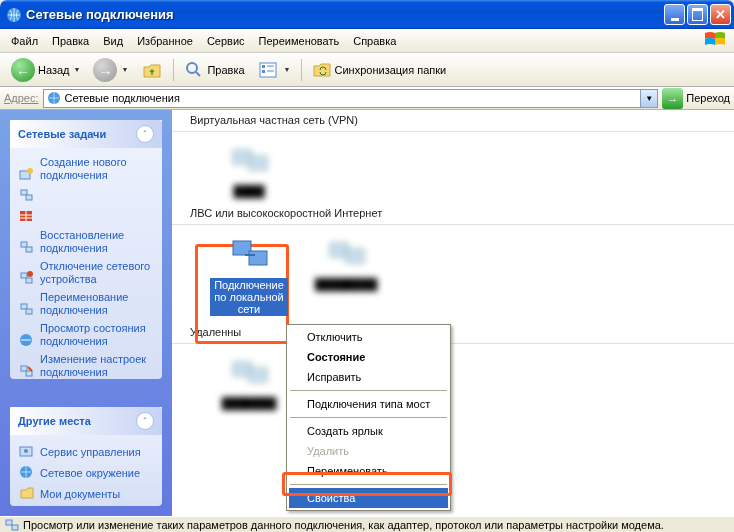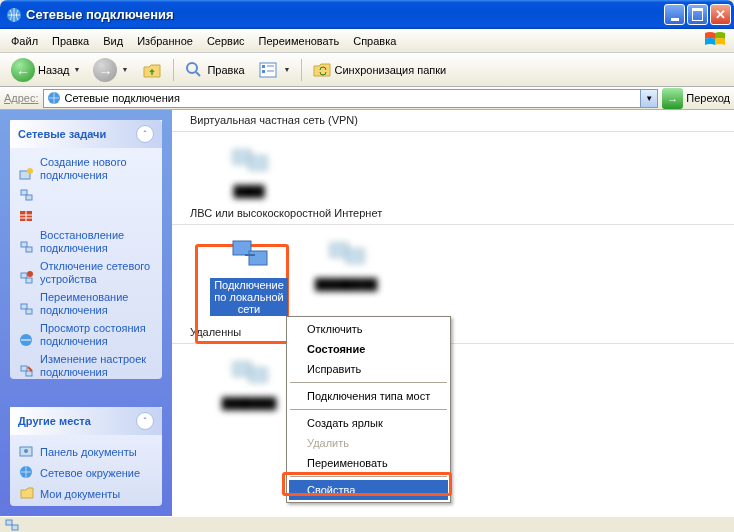--- a/index.html
+++ b/index.html
@@ -231,21 +231,21 @@
       <div class="panel-head">
         <span class="panel-title">Другие места</span>
         <div class="collapse-btn">ˆ</div>
       </div>
       <div class="panel-body">
         <div class="task-item">
             <svg class="task-icon">
               <rect x="2" y="4" width="12" height="9" fill="#c8deee" stroke="#5a8bd0"></rect>
               <circle cx="8" cy="8" r="2" fill="#5a8bd0"></circle>
             </svg>
-            <span class="task-text">Панель документы</span>
+            <span class="task-text">Сервис управления</span>
           </div>
         <div class="task-item">
             <svg class="task-icon">
               <circle cx="8" cy="8" r="6" fill="#4a9ae4"></circle>
               <path d="M3 8h10M8 2v12" stroke="#fff" stroke-width="0.6"></path>
             </svg>
             <span class="task-text">Сетевое окружение</span>
           </div>
         <div class="task-item">
             <svg class="task-icon">
@@ -298,21 +298,21 @@
     <div style="padding-left:30px">
       <div class="conn-item blur">
         <svg class="conn-icon">
             <rect x="6" y="8" width="18" height="14" fill="#c8deee" stroke="#8aa"></rect>
             <rect x="22" y="14" width="18" height="14" fill="#c8deee" stroke="#8aa"></rect>
           </svg>
         <span class="conn-name">███████</span>
       </div>
     </div>
 
-    <div class="ctx-menu" style="left:114px; top:206px;">
+    <div class="ctx-menu" style="left:114px; top:214px;">
       <div class="ctx-item">Отключить</div>
       <div class="ctx-item" style="font-weight:bold">Состояние</div>
       <div class="ctx-item">Исправить</div>
       <div class="ctx-sep"></div>
       <div class="ctx-item">Подключения типа мост</div>
       <div class="ctx-sep"></div>
       <div class="ctx-item">Создать ярлык</div>
       <div class="ctx-item disabled">Удалить</div>
       <div class="ctx-item">Переименовать</div>
       <div class="ctx-sep"></div>
@@ -320,13 +320,14 @@
     </div>
     <div class="highlight-box" style="left:110px; top:362px; width:170px; height:24px; pointer-events:none;"></div>
   </div>
 </div>
 
 <div class="statusbar">
   <svg class="status-icon">
       <rect x="2" y="3" width="6" height="5" fill="#c8deee" stroke="#5a8bd0"></rect>
       <rect x="8" y="8" width="6" height="5" fill="#c8deee" stroke="#5a8bd0"></rect>
     </svg>
+  <span>Просмотр или изменение таких параметров данного подключения, как адаптер, протокол или параметры настройки модема.</span>
 </div>
 
 </body></html>

